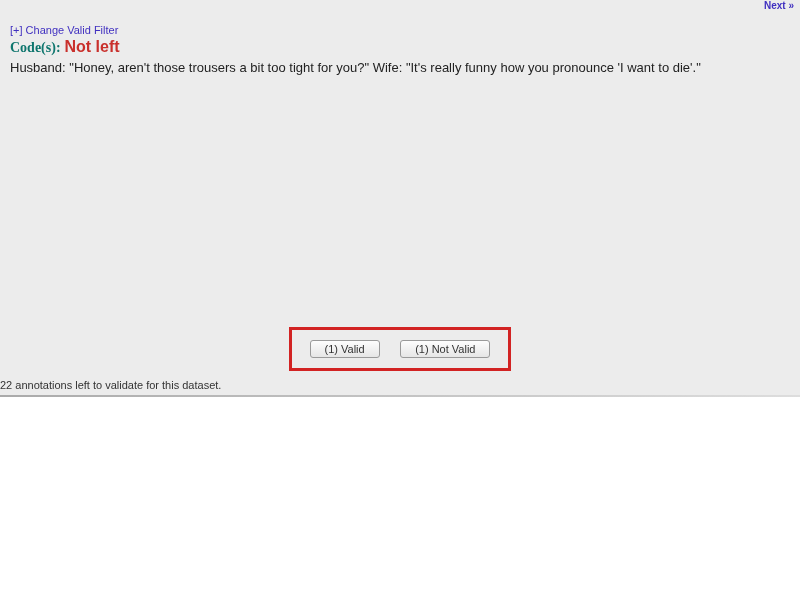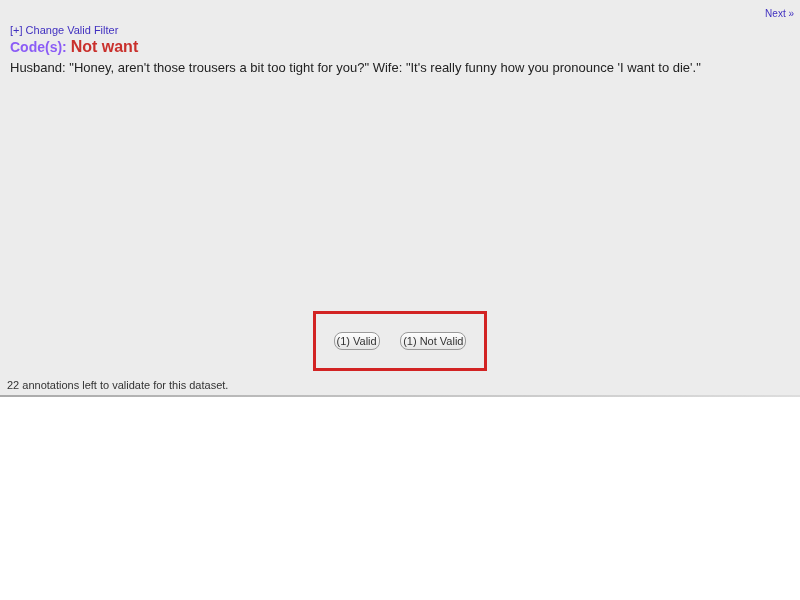--- a/index.html
+++ b/index.html
@@ -16,41 +16,43 @@
     }
     .app-panel {
       background: #ececec;
       width: 100%;
       min-height: 395px;
       position: relative;
       padding: 4px 10px 0 10px;
     }
     .next-link {
       position: absolute;
-      top: 8px;
+      top: 0;
       right: 6px;
       color: #4030c0;
       font-size: 10px;
       cursor: pointer;
+      font-weight: bold;
     }
     .filter-link {
       color: #4030c0;
       font-size: 11px;
       cursor: pointer;
       display: block;
       margin-top: 20px;
       margin-bottom: 2px;
     }
     .codes-line {
       font-size: 14px;
       font-weight: bold;
       margin-bottom: 4px;
     }
     .codes-label {
-      color: #8b5cf6;
+      color: #0f766e;
+      font-family: Liberation Serif, serif;
     }
     .codes-value {
       color: #c9302c;
       font-size: 16px;
       font-weight: bold;
     }
     .body-text {
       font-size: 13px;
       color: #222;
       line-height: 1.3;
@@ -65,50 +67,50 @@
     .button-highlight {
       display: inline-block;
       border: 3px solid #d22323;
       padding: 6px 10px;
     }
     .vote-button {
       font-family: inherit;
       font-size: 11px;
       background: linear-gradient(#fdfdfd, #e6e6e6);
       border: 1px solid #9a9a9a;
-      border-radius: 8px;
-      padding: 2px 2px;
-      margin: 12px 8px;
+      border-radius: 3px;
+      padding: 2px 14px;
+      margin: 4px 8px;
       cursor: pointer;
       color: #333;
     }
     .footer-status {
       position: absolute;
       bottom: 4px;
-      left: 7px;
+      left: 0;
       font-size: 11px;
       color: #333;
     }
     .divider {
       width: 100%;
       height: 2px;
       background: linear-gradient(to right, #aaa, #ddd);
     }
   </style>
 </head>
 <body>
 
 <div class="app-panel">
   <span class="next-link">Next »</span>
 
   <a class="filter-link">[+] Change Valid Filter</a>
 
   <div class="codes-line">
     <span class="codes-label">Code(s):</span>
-    <span class="codes-value">Not want</span>
+    <span class="codes-value">Not left</span>
   </div>
 
   <div class="body-text">Husband: "Honey, aren't those trousers a bit too tight for you?" Wife: "It's really funny how you pronounce 'I want to die'."</div>
 
   <div class="button-row-wrap">
     <div class="button-highlight">
       <button class="vote-button">(1) Valid</button>
       <button class="vote-button">(1) Not Valid</button>
     </div>
   </div>

